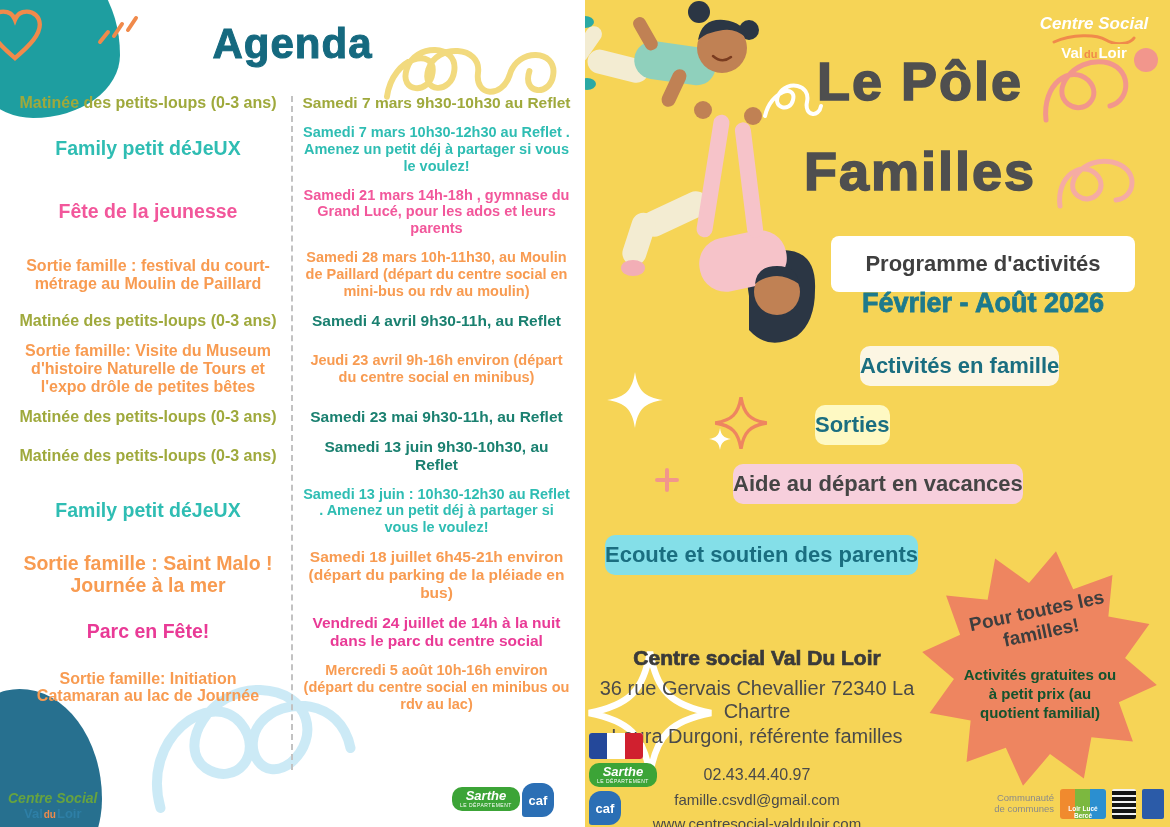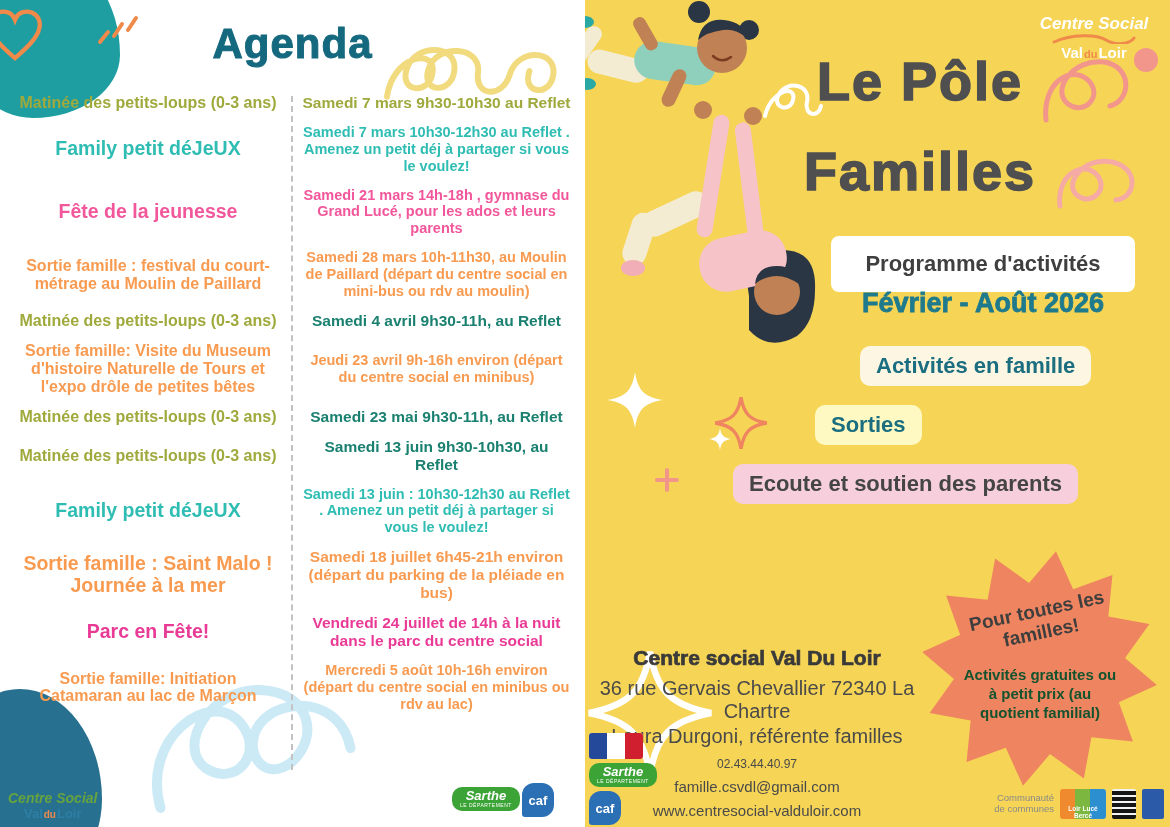--- a/index.html
+++ b/index.html
@@ -63,35 +63,35 @@
            font-weight:bold;color:#4F4F4F;letter-spacing:2px;-webkit-text-stroke:1.6px #4F4F4F;z-index:2;}
   .title-2{position:absolute;top:140px;left:178px;width:314px;text-align:center;font-size:54px;
            font-weight:bold;color:#4F4F4F;letter-spacing:2px;-webkit-text-stroke:1.6px #4F4F4F;z-index:2;}
   .program-box{position:absolute;top:236px;left:246px;width:304px;height:56px;background:#ffffff;
                border-radius:8px;display:flex;align-items:center;justify-content:center;font-size:22px;
                font-weight:bold;color:#3F3F3F;z-index:2;}
   .period{position:absolute;top:288px;left:246px;width:304px;text-align:center;font-size:27px;
           font-weight:bold;color:#1E7A8C;-webkit-text-stroke:.8px #1E7A8C;z-index:2;}
   .badges{position:absolute;top:346px;left:20px;width:550px;display:flex;flex-direction:column;
           align-items:flex-start;z-index:2;}
-  .badge{border-radius:10px;padding:7px 16px;font-size:22px;font-weight:bold;color:#1A6E80;white-space:nowrap;}
+  .badge{border-radius:10px;padding:7px 0;font-size:22px;font-weight:bold;color:#1A6E80;white-space:nowrap;}
   .badges .badge:nth-child(1){background:#FCF6E3;margin-left:255px;}
   .badges .badge:nth-child(2){background:#fef9c3;margin-left:210px;margin-top:19px;}
   .badges .badge:nth-child(3){background:#F7CFDC;color:#454545;margin-left:128px;margin-top:19px;}
   .badges .badge:nth-child(4){background:#84DFE8;margin-left:0;margin-top:31px;}
   .starburst{position:absolute;top:550px;left:336px;width:237px;height:237px;z-index:1;}
   .starburst svg{position:absolute;left:0;top:0;transform:rotate(8deg);}
   .sb-head{position:absolute;top:50px;left:20px;width:196px;transform:rotate(-12deg);font-size:19px;
            font-weight:bold;color:#3E3E3E;text-align:center;line-height:1.15;}
   .sb-body{position:absolute;top:116px;left:40px;width:158px;font-size:15px;font-weight:bold;color:#14532d;
            text-align:center;line-height:1.25;}
   .contact{position:absolute;top:646px;left:6px;width:332px;text-align:center;color:#4A4A4A;z-index:2;}
   .c-name{font-size:21px;font-weight:bold;color:#3A3A3A;-webkit-text-stroke:.7px #3A3A3A;margin-bottom:7px;}
   .c-line{font-size:20px;margin:2px 0;}
-  .c-phone{font-size:12px;margin-top:9px;}
+  .c-phone{font-size:16px;margin-top:18px;}
   .c-mail{font-size:15px;margin-top:7px;}
   .c-web{font-size:15px;margin-top:7px;}
   .sparkle{position:absolute;z-index:1;}
   .big-star-outline{position:absolute;left:0px;top:648px;z-index:0;}
   .squiggle-tr{position:absolute;right:0px;top:24px;width:130px;height:120px;z-index:1;}
   .squiggle-fam{position:absolute;right:4px;top:140px;width:110px;height:80px;z-index:1;}
   .white-swirl{position:absolute;left:178px;top:80px;width:60px;height:45px;z-index:1;}
   .footer-left-logos{position:absolute;left:4px;top:733px;display:flex;flex-direction:column;gap:4px;
                      align-items:flex-start;z-index:3;}
   .gov-chip{width:54px;height:26px;background:#fff;border-radius:3px;display:flex;overflow:hidden;}
@@ -176,21 +176,21 @@
   </div>
         <div class="row">
     <div class="cell cell-a"><span class="atext c-orange s-lg">Sortie famille : Saint Malo ! Journée à la mer</span></div>
     <div class="cell cell-d"><span class="dtext c-orange s-md">Samedi 18 juillet 6h45-21h environ (départ du parking de la pléiade en bus)</span></div>
   </div>
         <div class="row">
     <div class="cell cell-a"><span class="atext c-magenta s-lg">Parc en Fête!</span></div>
     <div class="cell cell-d"><span class="dtext c-magenta s-md">Vendredi 24 juillet de 14h à la nuit dans le parc du centre social</span></div>
   </div>
         <div class="row">
-    <div class="cell cell-a"><span class="atext c-orange">Sortie famille: Initiation Catamaran au lac de Marçon</span></div>
+    <div class="cell cell-a"><span class="atext c-orange">Sortie famille: Initiation Catamaran au lac de Journée</span></div>
     <div class="cell cell-d"><span class="dtext c-orange">Mercredi 5 août 10h-16h environ (départ du centre social en minibus ou rdv au lac)</span></div>
   </div>
       </div>
 
     <div class="script-logo">
       <div class="sl1">Centre Social</div>
       <div class="sl2"><span>Val</span><span class="sl-du">du</span><span>Loir</span></div>
     </div>
 
     <div class="left-sarthe sarthe-pill">
@@ -268,20 +268,21 @@
     <svg class="sparkle" style="left:124px;top:428px;" width="22" height="22" viewBox="0 0 100 100">
       <path d="M50 0 C55 33 67 45 100 50 C67 55 55 67 50 100 C45 67 33 55 0 50 C33 45 45 33 50 0 Z" fill="#FFFFFF"></path>
     </svg>
     <svg class="big-star-outline" width="130" height="130" viewBox="0 0 100 100">
       <path d="M50 3 C55 33 66 44 97 50 C66 56 55 67 50 97 C45 67 34 56 3 50 C34 44 45 33 50 3 Z" fill="none" stroke="#FFFFFF" stroke-width="5"></path>
     </svg>
 
     <div class="badges">
         <div class="badge b-cream"><span>Activités en famille</span></div>
         <div class="badge b-blue"><span>Sorties</span></div>
+        <div class="badge b-pink"><span>Aide au départ en vacances</span></div>
         <div class="badge b-cyan"><span>Ecoute et soutien des parents</span></div>
       </div>
 
     <div class="starburst">
       <svg width="237" height="237" viewBox="0 0 220 220">
         <polygon points="220,110 187.3,130.7 205.3,165 166.6,166.6 165,205.3 130.7,187.3 110,220 89.3,187.3 55,205.3 53.4,166.6 14.7,165 32.7,130.7 0,110 32.7,89.3 14.7,55 53.4,53.4 55,14.7 89.3,32.7 110,0 130.7,32.7 165,14.7 166.6,53.4 205.3,55 187.3,89.3" fill="#EE8560"></polygon>
       </svg>
       <div class="sb-head">Pour toutes les familles!</div>
       <div class="sb-body">Activités gratuites ou à petit prix (au quotient familial)</div>
     </div>

